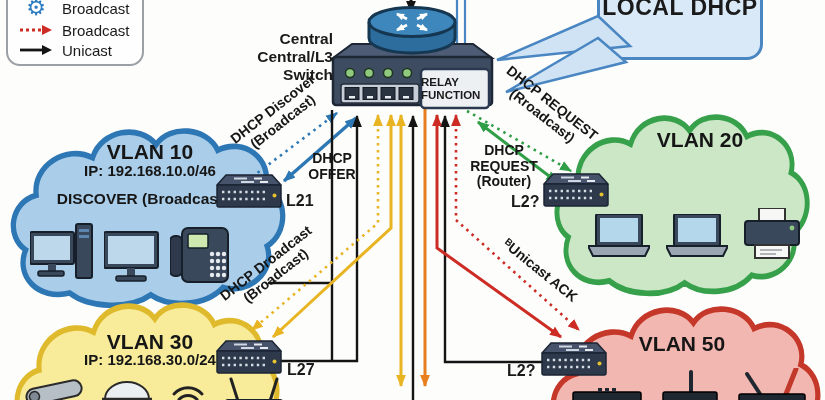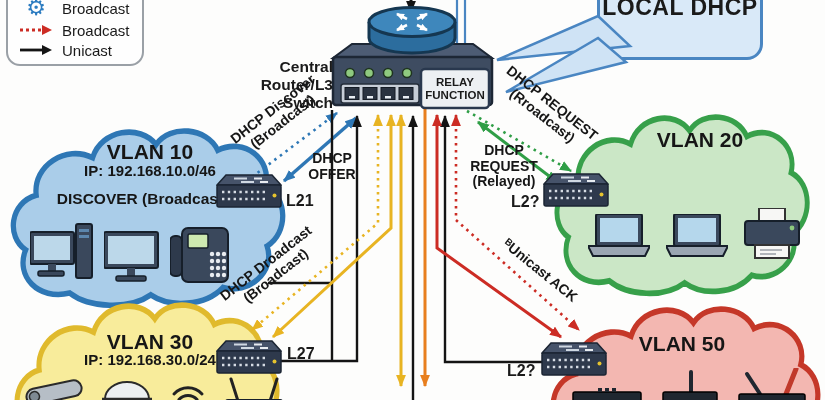--- a/index.html
+++ b/index.html
@@ -13,22 +13,22 @@
   .leg-row{position:absolute;left:10px;width:118px;height:20px;display:flex;align-items:center;gap:8px;}
   .leg-icon{width:36px;display:flex;justify-content:center;align-items:center;}
   .leg-label{font-weight:normal;font-size:15px;}
   .gear{color:#2b7bc0;font-size:22px;line-height:20px;}
   .gear::before{content:"⚙";}
   
   #callout{left:597px;top:-30px;width:166px;height:90px;background:#d9e9f8;border:3px solid #4a86c2;
            border-radius:16px;z-index:3;box-sizing:border-box;text-align:center;padding-top:22px;}
   #callout .line{font-weight:bold;font-size:23px;line-height:25px;letter-spacing:0.5px;}
   
-  #central-title{left:213px;top:30px;width:120px;text-align:right;font-weight:bold;font-size:15.5px;line-height:18px;z-index:6;margin-top:28px;}
-  #relay-text{left:421px;top:76px;width:68px;text-align:center;font-weight:bold;font-size:11.5px;line-height:13px;z-index:7;}
+  #central-title{left:213px;top:30px;width:120px;text-align:right;font-weight:bold;font-size:15.5px;line-height:18px;z-index:6;}
+  #relay-text{left:421px;top:76px;width:68px;text-align:left;font-weight:bold;font-size:11.5px;line-height:13px;z-index:7;}
   
   .flow{z-index:8;font-size:14px;}
   #discover-label{left:200px;top:100px;width:156px;transform:rotate(-38deg);}
   #offer-label{left:302px;top:151px;width:60px;}
   #reqb-label{left:469px;top:94px;width:156px;transform:rotate(38deg);}
   #reqr-label{left:464px;top:143px;width:80px;}
   #bcast-label{left:193px;top:254px;width:156px;transform:rotate(-38deg);}
   #ack-label{left:462px;top:263px;width:156px;transform:rotate(39deg);}
   
   .vname{font-size:21px;z-index:6;}
@@ -166,21 +166,21 @@
     </g>
   </svg>
 
   <div class="abs" id="relay-text">
     <div>RELAY</div>
     <div>FUNCTION</div>
   </div>
 
   <div class="abs" id="central-title">
     <div>Central</div>
-    <div>Router/L3</div>
+    <div>Central/L3</div>
     <div>Switch</div>
   </div>
 
   <div class="abs" id="legend">
     <div class="leg-row" style="top:22px">
       <span class="leg-icon gear"></span>
       <span class="leg-label">Broadcast</span>
     </div>
     <div class="leg-row" style="top:44px">
       <span class="leg-icon">
@@ -210,21 +210,21 @@
     <div>DHCP</div>
     <div>OFFER</div>
   </div>
   <div class="abs lbl flow" id="reqb-label">
     <div>DHCP REQUEST</div>
     <div>(Rroadcast)</div>
   </div>
   <div class="abs lbl flow" id="reqr-label">
     <div>DHCP</div>
     <div>REQUEST</div>
-    <div>(Relayed)</div>
+    <div>(Router)</div>
   </div>
   <div class="abs lbl flow" id="bcast-label">
     <div>DHCP Droadcast</div>
     <div>(Broadcast)</div>
   </div>
   <div class="abs lbl flow" id="ack-label">
     <div>ᴮUnicast ACK</div>
   </div>
 
   <div class="abs lbl vname" style="left:40px;top:140px;width:220px">VLAN 10</div>
@@ -294,21 +294,21 @@
       <rect x="11" y="37" width="34" height="13" fill="#f7f7f5" stroke="#333" stroke-width="2"></rect>
       <path d="M16,42 h22 M16,46 h16" stroke="#9aa0a6" stroke-width="1.5"></path>
     </svg>
   </div>
 
   <div class="abs lbl vname" style="left:40px;top:330px;width:220px">VLAN 30</div>
   <div class="abs lbl vip" style="left:40px;top:352px;width:220px">IP: 192.168.30.0/24</div>
   <svg class="abs" style="left:216px;top:340px;z-index:6" width="66" height="36">
       <use href="#l2switch"></use>
     </svg>
-  <div class="abs l2lbl" style="left:287px;top:345px">L27</div>
+  <div class="abs l2lbl" style="left:287px;top:361px">L27</div>
   <div class="abs devrow" style="left:24px;top:376px;gap:14px;align-items:flex-start">
     <svg width="64" height="26" viewBox="0 0 64 26">
       <g transform="rotate(-12 32 16)">
         <rect x="2" y="8" width="56" height="16" rx="8" fill="#b6bec6" stroke="#2a2a2a" stroke-width="2"></rect>
         <circle cx="10" cy="16" r="5" fill="#7e8993" stroke="#2a2a2a" stroke-width="1.5"></circle>
       </g>
     </svg>
     <svg width="50" height="26" viewBox="0 0 50 26">
       <path d="M3,23 a22,17 0 0 1 44,0 Z" fill="#eceff1" stroke="#2a2a2a" stroke-width="2"></path>
       <path d="M0,23 H50" stroke="#2a2a2a" stroke-width="2.5"></path>

